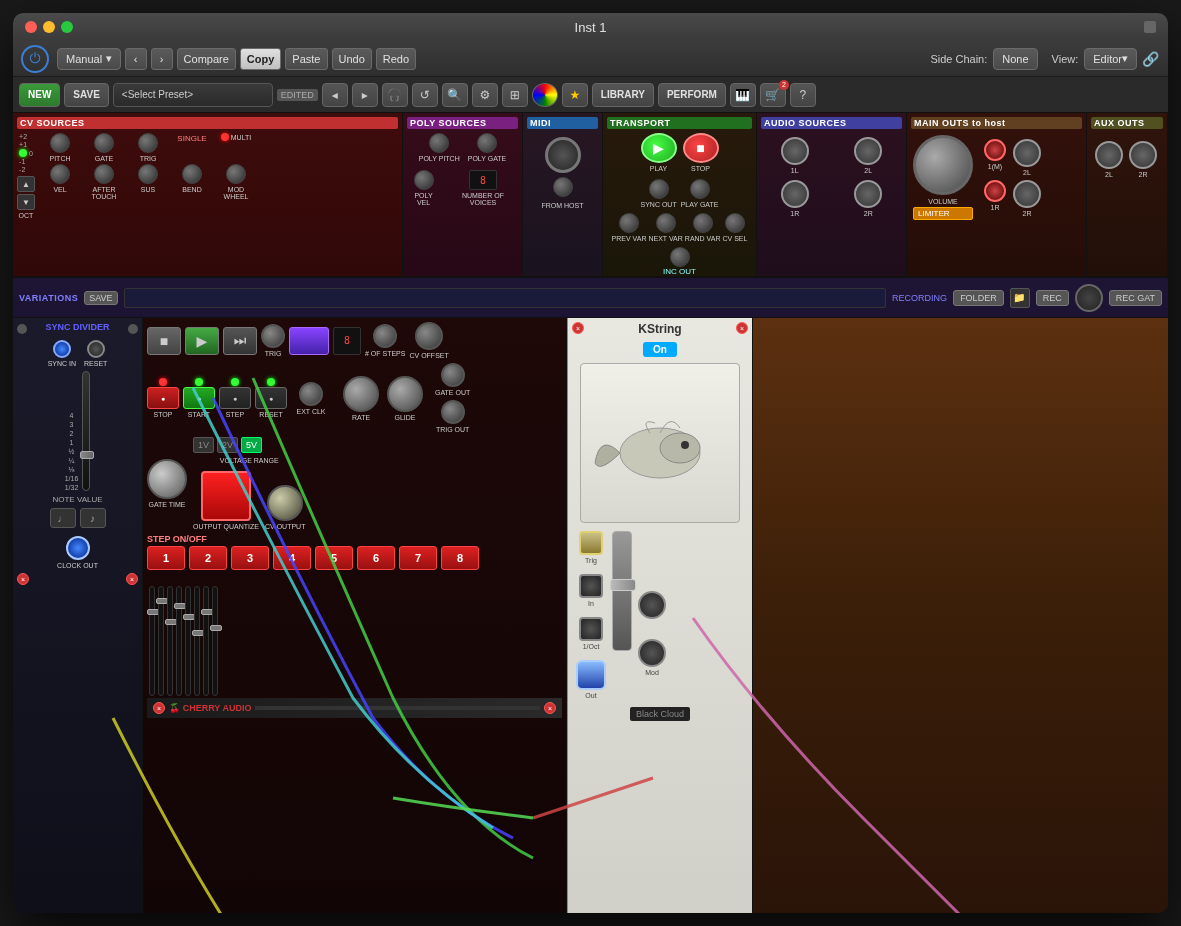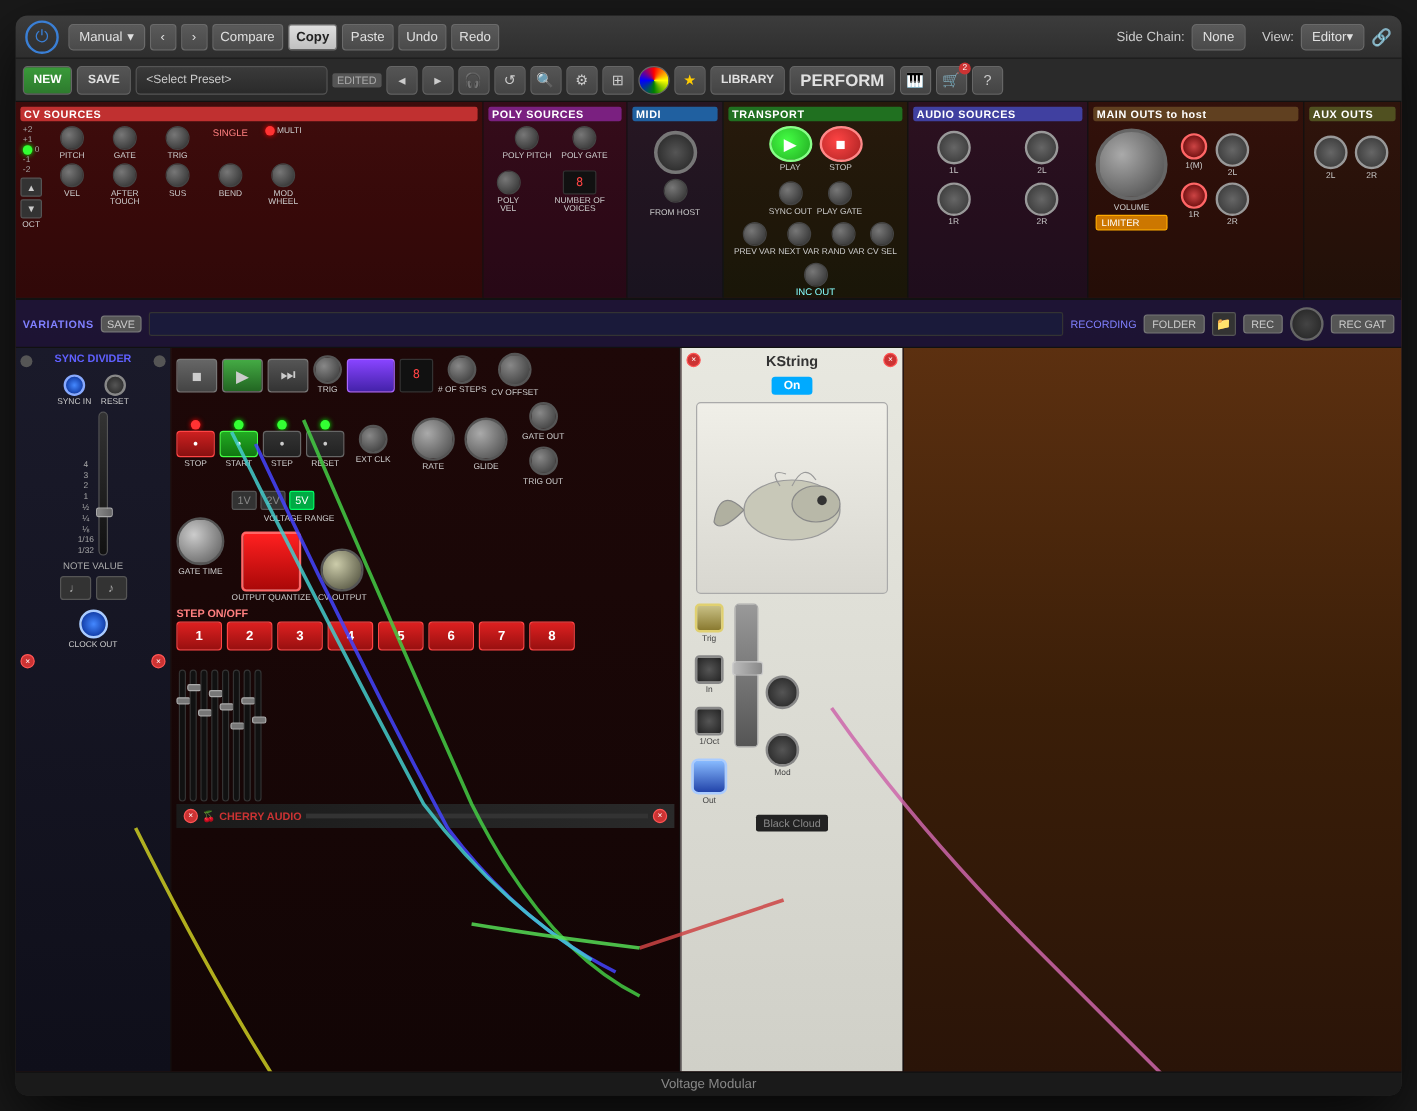--- a/index.html
+++ b/index.html
@@ -180,21 +180,21 @@
       font-size: 10px; font-weight: 600;
       padding: 2px 8px; height: 24px;
       cursor: pointer;
       display: flex; align-items: center;
     }
     .perform-btn {
       background: linear-gradient(180deg, #555, #444);
       border: 1px solid #666;
       border-radius: 4px;
       color: #e0e0e0;
-      font-size: 14px; font-weight: 600;
+      font-size: 10px; font-weight: 600;
       padding: 2px 8px; height: 24px;
       cursor: pointer;
       display: flex; align-items: center;
     }
     .main-content {
       flex: 1;
       background: linear-gradient(180deg, #5c2020 0%, #3d1010 30%, #1a0808 100%);
       display: flex;
       flex-direction: column;
       overflow: hidden;
@@ -601,20 +601,29 @@
 
     .main-outs-content {
       display: flex; gap: 8px; align-items: flex-start; padding: 2px;
     }
   </style>
 </head>
 <body>
 
 <div class="window">
 
+  <div class="title-bar">
+    <div class="traffic-lights">
+      <div class="tl tl-close"></div>
+      <div class="tl tl-min"></div>
+      <div class="tl tl-max"></div>
+    </div>
+    <span class="title-bar-title">Inst 1</span>
+    <div class="window-control-right"></div>
+  </div>
 
   <div class="toolbar">
     <div class="power-btn">⏻</div>
     <div class="preset-dropdown">
       <span>Manual</span>
       <span>▾</span>
     </div>
     <div class="nav-btn">‹</div>
     <div class="nav-btn">›</div>
     <div class="nav-btn">
@@ -1188,16 +1197,13 @@
           </div>
         </div>
 
         <div class="black-cloud-label">Black Cloud</div>
       </div>
 
       <div style="flex:1;background:linear-gradient(180deg,#5c3010 0%,#3a1e08 50%,#2a1408 100%);border-left:1px solid #111;"></div>
     </div>
   </div>
 
-  <div class="bottom-bar">
-    <span>Voltage Modular</span>
-  </div>
 </div>
 
 </body></html>

